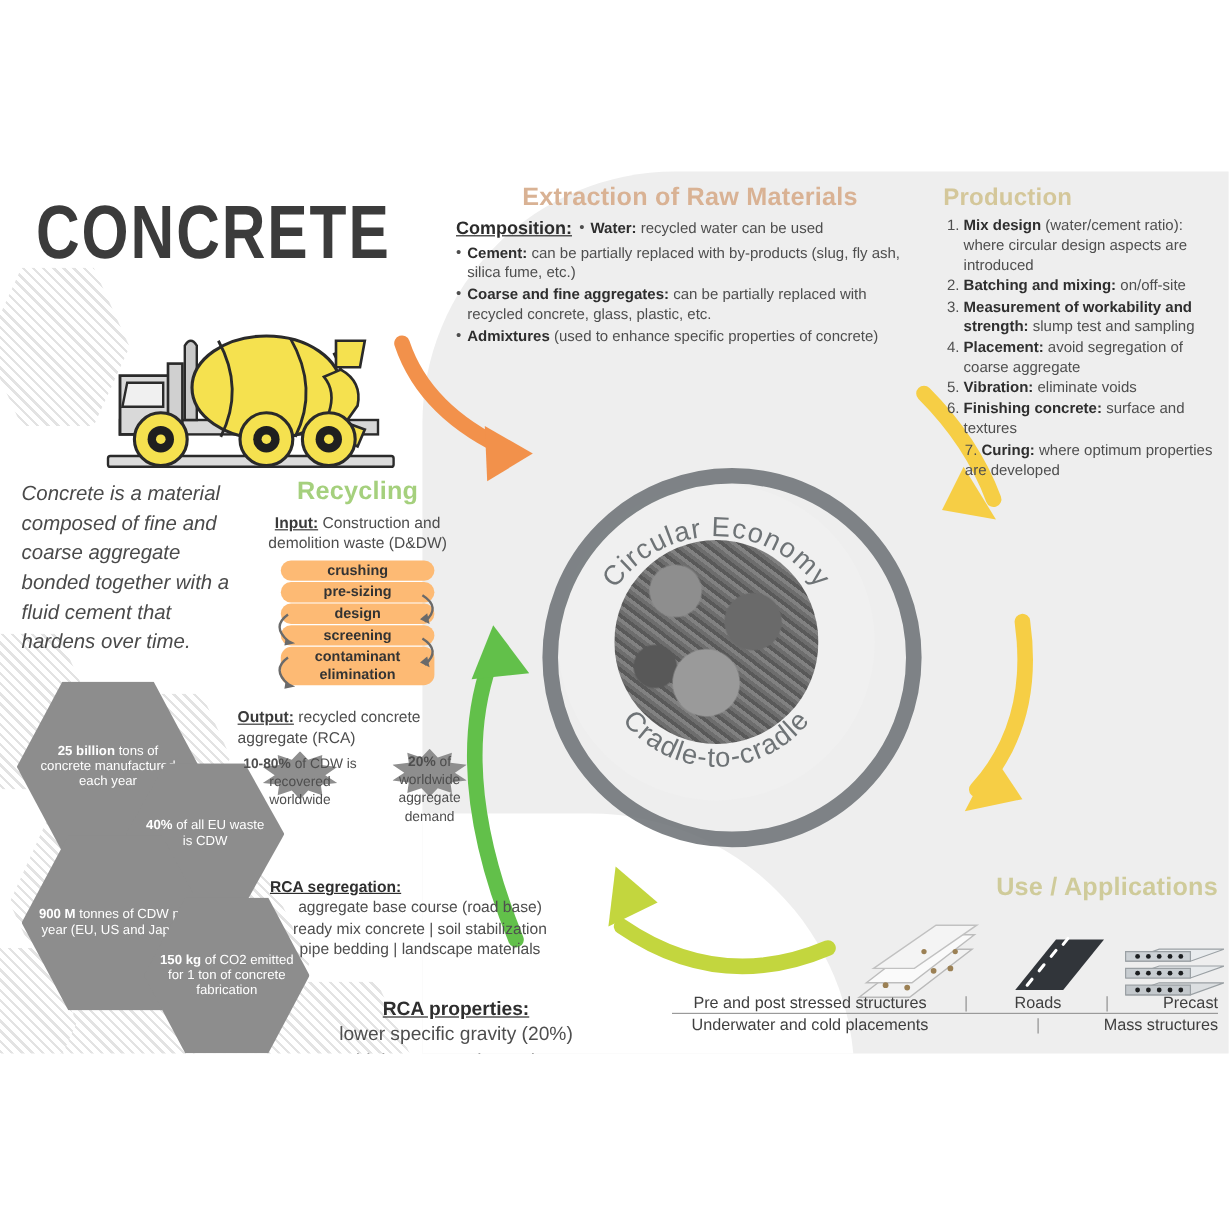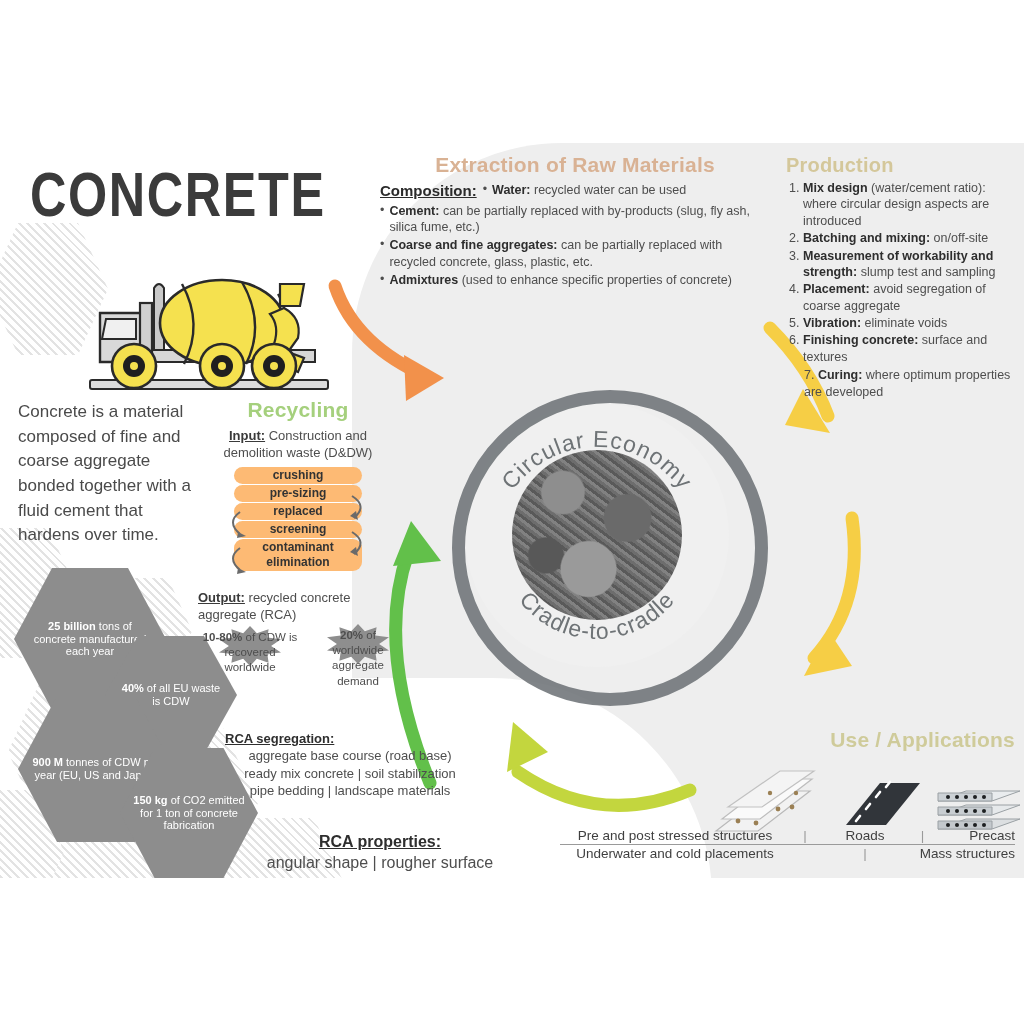--- a/index.html
+++ b/index.html
@@ -23,21 +23,21 @@
      clip-path:polygon(25% 0%,75% 0%,100% 50%,75% 100%,25% 100%,0% 50%);
      display:flex;align-items:center;justify-content:center;text-align:center;
      color:#ffffff;line-height:1.18;}
 
   
   #title{position:absolute;left:30px;top:40px;font-family:"Liberation Sans Narrow","Liberation Sans",sans-serif;
      font-size:63px;font-weight:bold;letter-spacing:2px;color:#3b3b3b;
      transform:scaleX(0.80);transform-origin:left top;}
 
   
-  #intro{position:absolute;left:18px;top:282px;width:185px;font-size:17px;line-height:1.45;color:#4a4a4a;}
+  #intro{position:absolute;left:18px;top:282px;width:185px;font-size:17px;line-height:1.45;color:#4a4a4a;font-style:italic;}
 
   
   #truck{position:absolute;left:82px;top:150px;width:255px;height:130px;}
 
   
   #circle-wrap{position:absolute;left:452px;top:272px;width:290px;height:290px;}
   .ring-outer{position:absolute;left:0;top:0;width:290px;height:290px;border-radius:50%;
      border:13px solid #6f7478;opacity:.88;
      filter:blur(0.4px);}
   .ring-inner-bg{position:absolute;left:13px;top:13px;width:264px;height:264px;border-radius:50%;background:#f0f0f0;}
@@ -278,21 +278,21 @@
 
   <div id="sec-recycling">
     <div class="sec-h">Recycling</div>
     <div id="rec-input">
       <u>Input:</u>
       <span>Construction and demolition waste (D&amp;DW)</span>
     </div>
     <div id="proc-list">
       <div class="proc">crushing</div>
       <div class="proc">pre-sizing</div>
-      <div class="proc">replaced</div>
+      <div class="proc">design</div>
       <div class="proc">screening</div>
       <div class="proc">contaminant elimination</div>
     </div>
     <svg style="position:absolute;left:2px;top:92px;width:196px;height:92px;" viewBox="0 0 196 92">
       <path d="M152 6 q16 10 2 22" fill="none" stroke="#6a6a6a" stroke-width="2"></path>
           <path d="M150 26 l8 4 l-2 -9 z" fill="#6a6a6a"></path>
       <path d="M40 22 q-14 10 0 22" fill="none" stroke="#6a6a6a" stroke-width="2"></path>
           <path d="M38 42 l8 4 l-9 2 z" fill="#6a6a6a"></path>
       <path d="M152 42 q16 10 2 22" fill="none" stroke="#6a6a6a" stroke-width="2"></path>
           <path d="M150 62 l8 4 l-2 -9 z" fill="#6a6a6a"></path>
@@ -317,21 +317,20 @@
   </div>
 
   <div id="rca-app">
     <span class="hh">RCA segregation:</span>
     <div>aggregate base course (road base)</div>
     <div>ready mix concrete | soil stabilization</div>
     <div>pipe bedding | landscape materials</div>
   </div>
   <div id="rca-prop">
     <span class="hh">RCA properties:</span>
-    <div>angular shape | rougher surface</div>
     <div>lower specific gravity (20%)</div>
     <div>higher water absorption</div>
     <div>pH &gt; 11 (risk of alkali reactions)</div>
   </div>
 
   <div id="sec-use">
     <div class="sec-h">Use / Applications</div>
   </div>
 
   <svg id="use-icons" viewBox="0 0 320 80">

